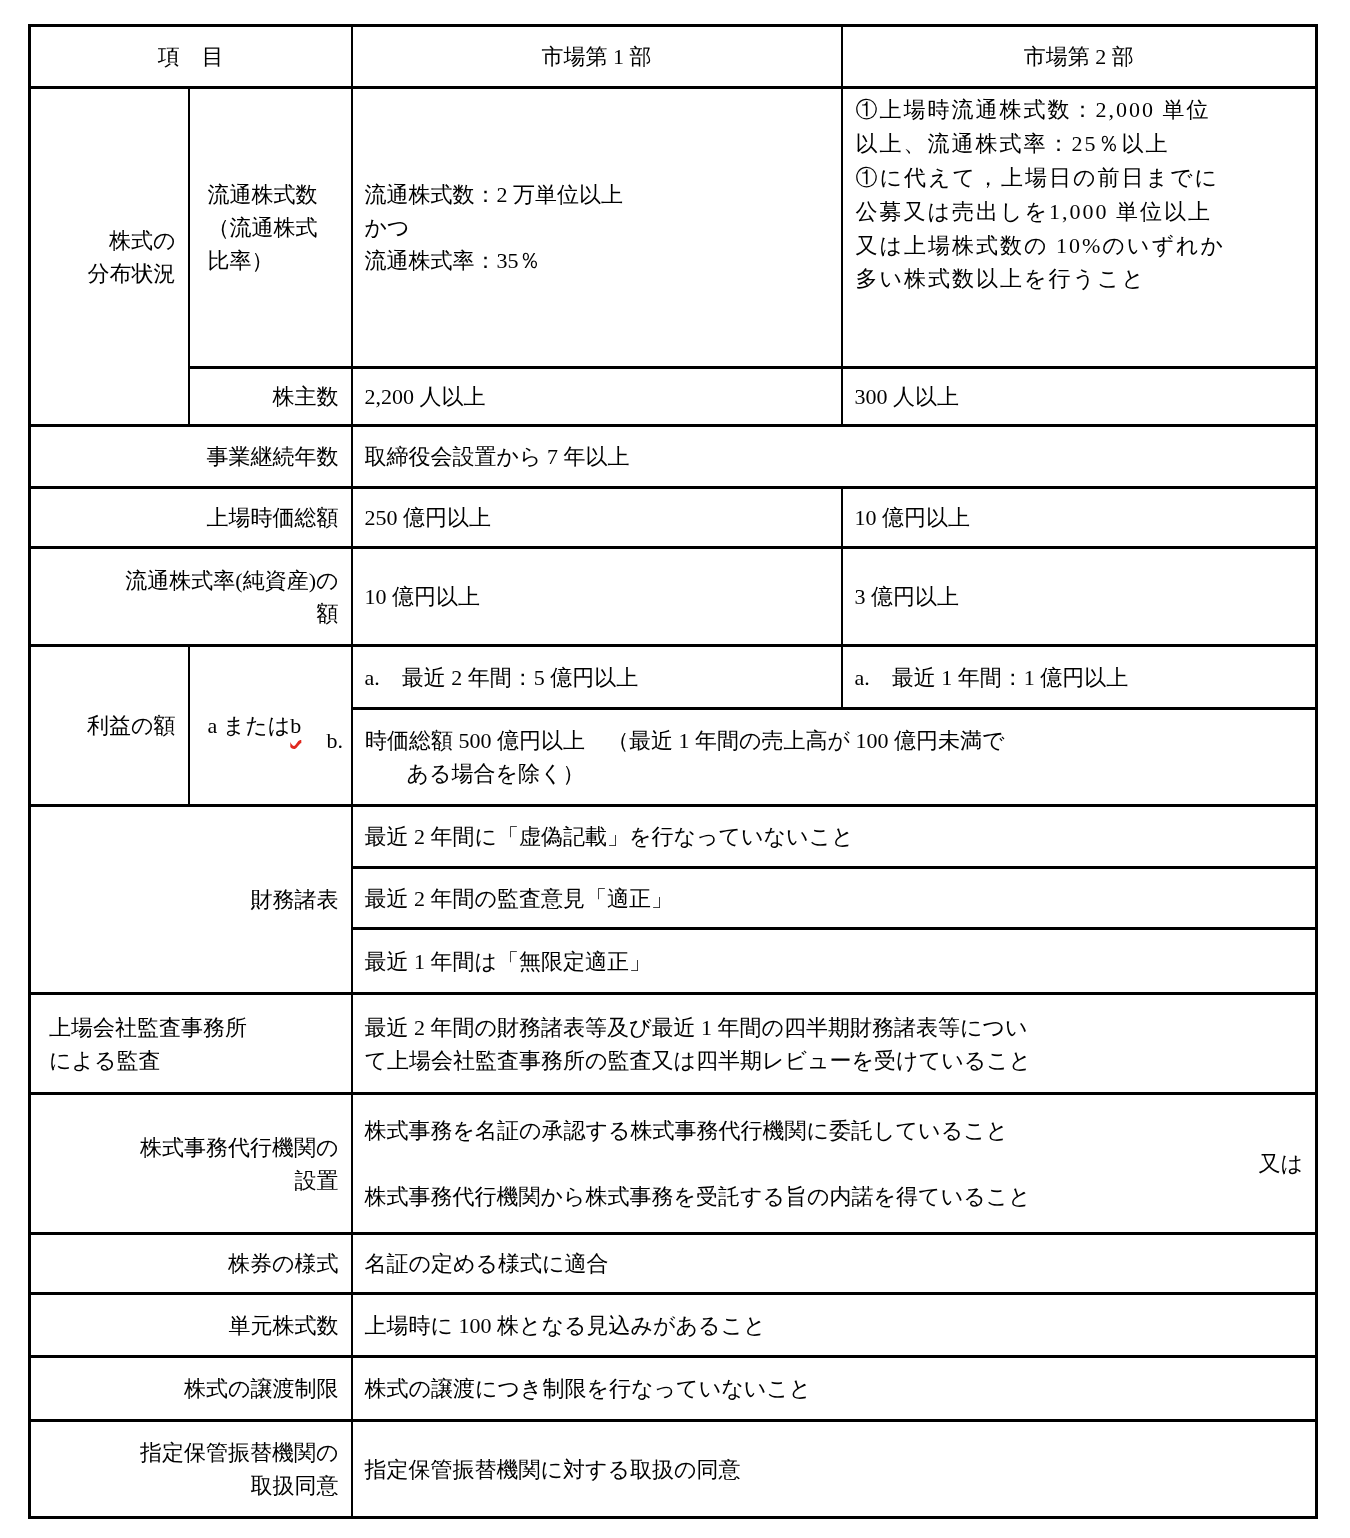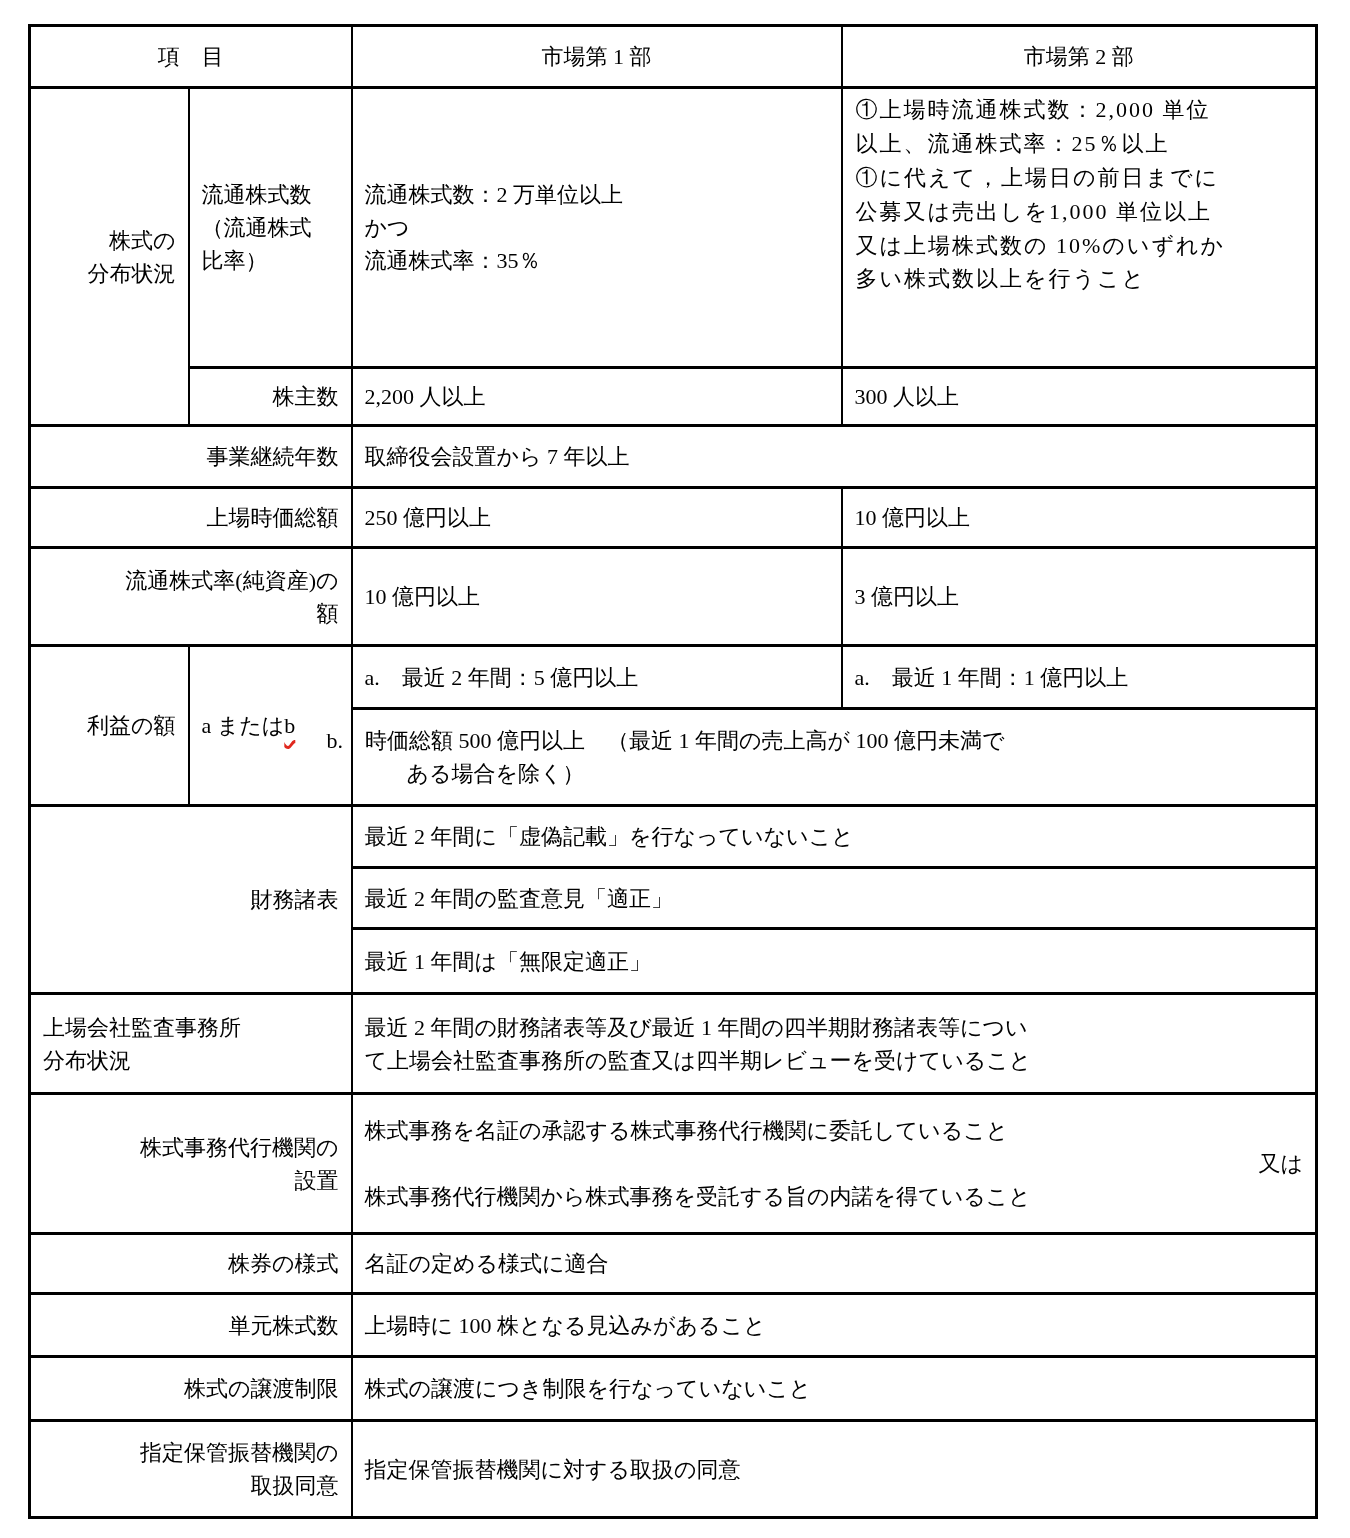--- a/index.html
+++ b/index.html
@@ -25,21 +25,21 @@
     font-weight:normal;
     line-height:1.5;
     padding:2px 12px;
     vertical-align:middle;
     text-align:left;
     overflow:visible;
   }
   th{text-align:center;}
   .c{text-align:right;}
   .ml{white-space:pre-line;}
-  .tight{padding-left:12px;padding-right:4px;}
+  .tight{padding-left:18px;padding-right:4px;}
   
   .spill-cell{padding:4px 0 0 13px;vertical-align:top;}
   .spill{width:508px;white-space:pre-line;letter-spacing:2px;line-height:1.54;}
   
   .hang{padding-left:54px;text-indent:-80px;}
   
   .wavy{
     text-decoration-line:underline;
     text-decoration-style:wavy;
     text-decoration-color:#e0281e;
@@ -128,21 +128,21 @@
     </tr>
     <tr style="height:61px">
       <td colspan="2">最近 2 年間の監査意見「適正」</td>
     </tr>
     <tr style="height:65px">
       <td colspan="2">最近 1 年間は「無限定適正」</td>
     </tr>
 
     <tr style="height:100px">
       <td colspan="2" class="ml tight">上場会社監査事務所
-分布状況</td>
+による監査</td>
       <td colspan="2" class="ml">最近 2 年間の財務諸表等及び最近 1 年間の四半期財務諸表等につい
 て上場会社監査事務所の監査又は四半期レビューを受けていること</td>
     </tr>
 
     <tr style="height:140px">
       <td colspan="2" class="c ml">株式事務代行機関の
 設置</td>
       <td colspan="2">
         <div>株式事務を名証の承認する株式事務代行機関に委託していること</div>
         <div class="agent-or">又は</div>

